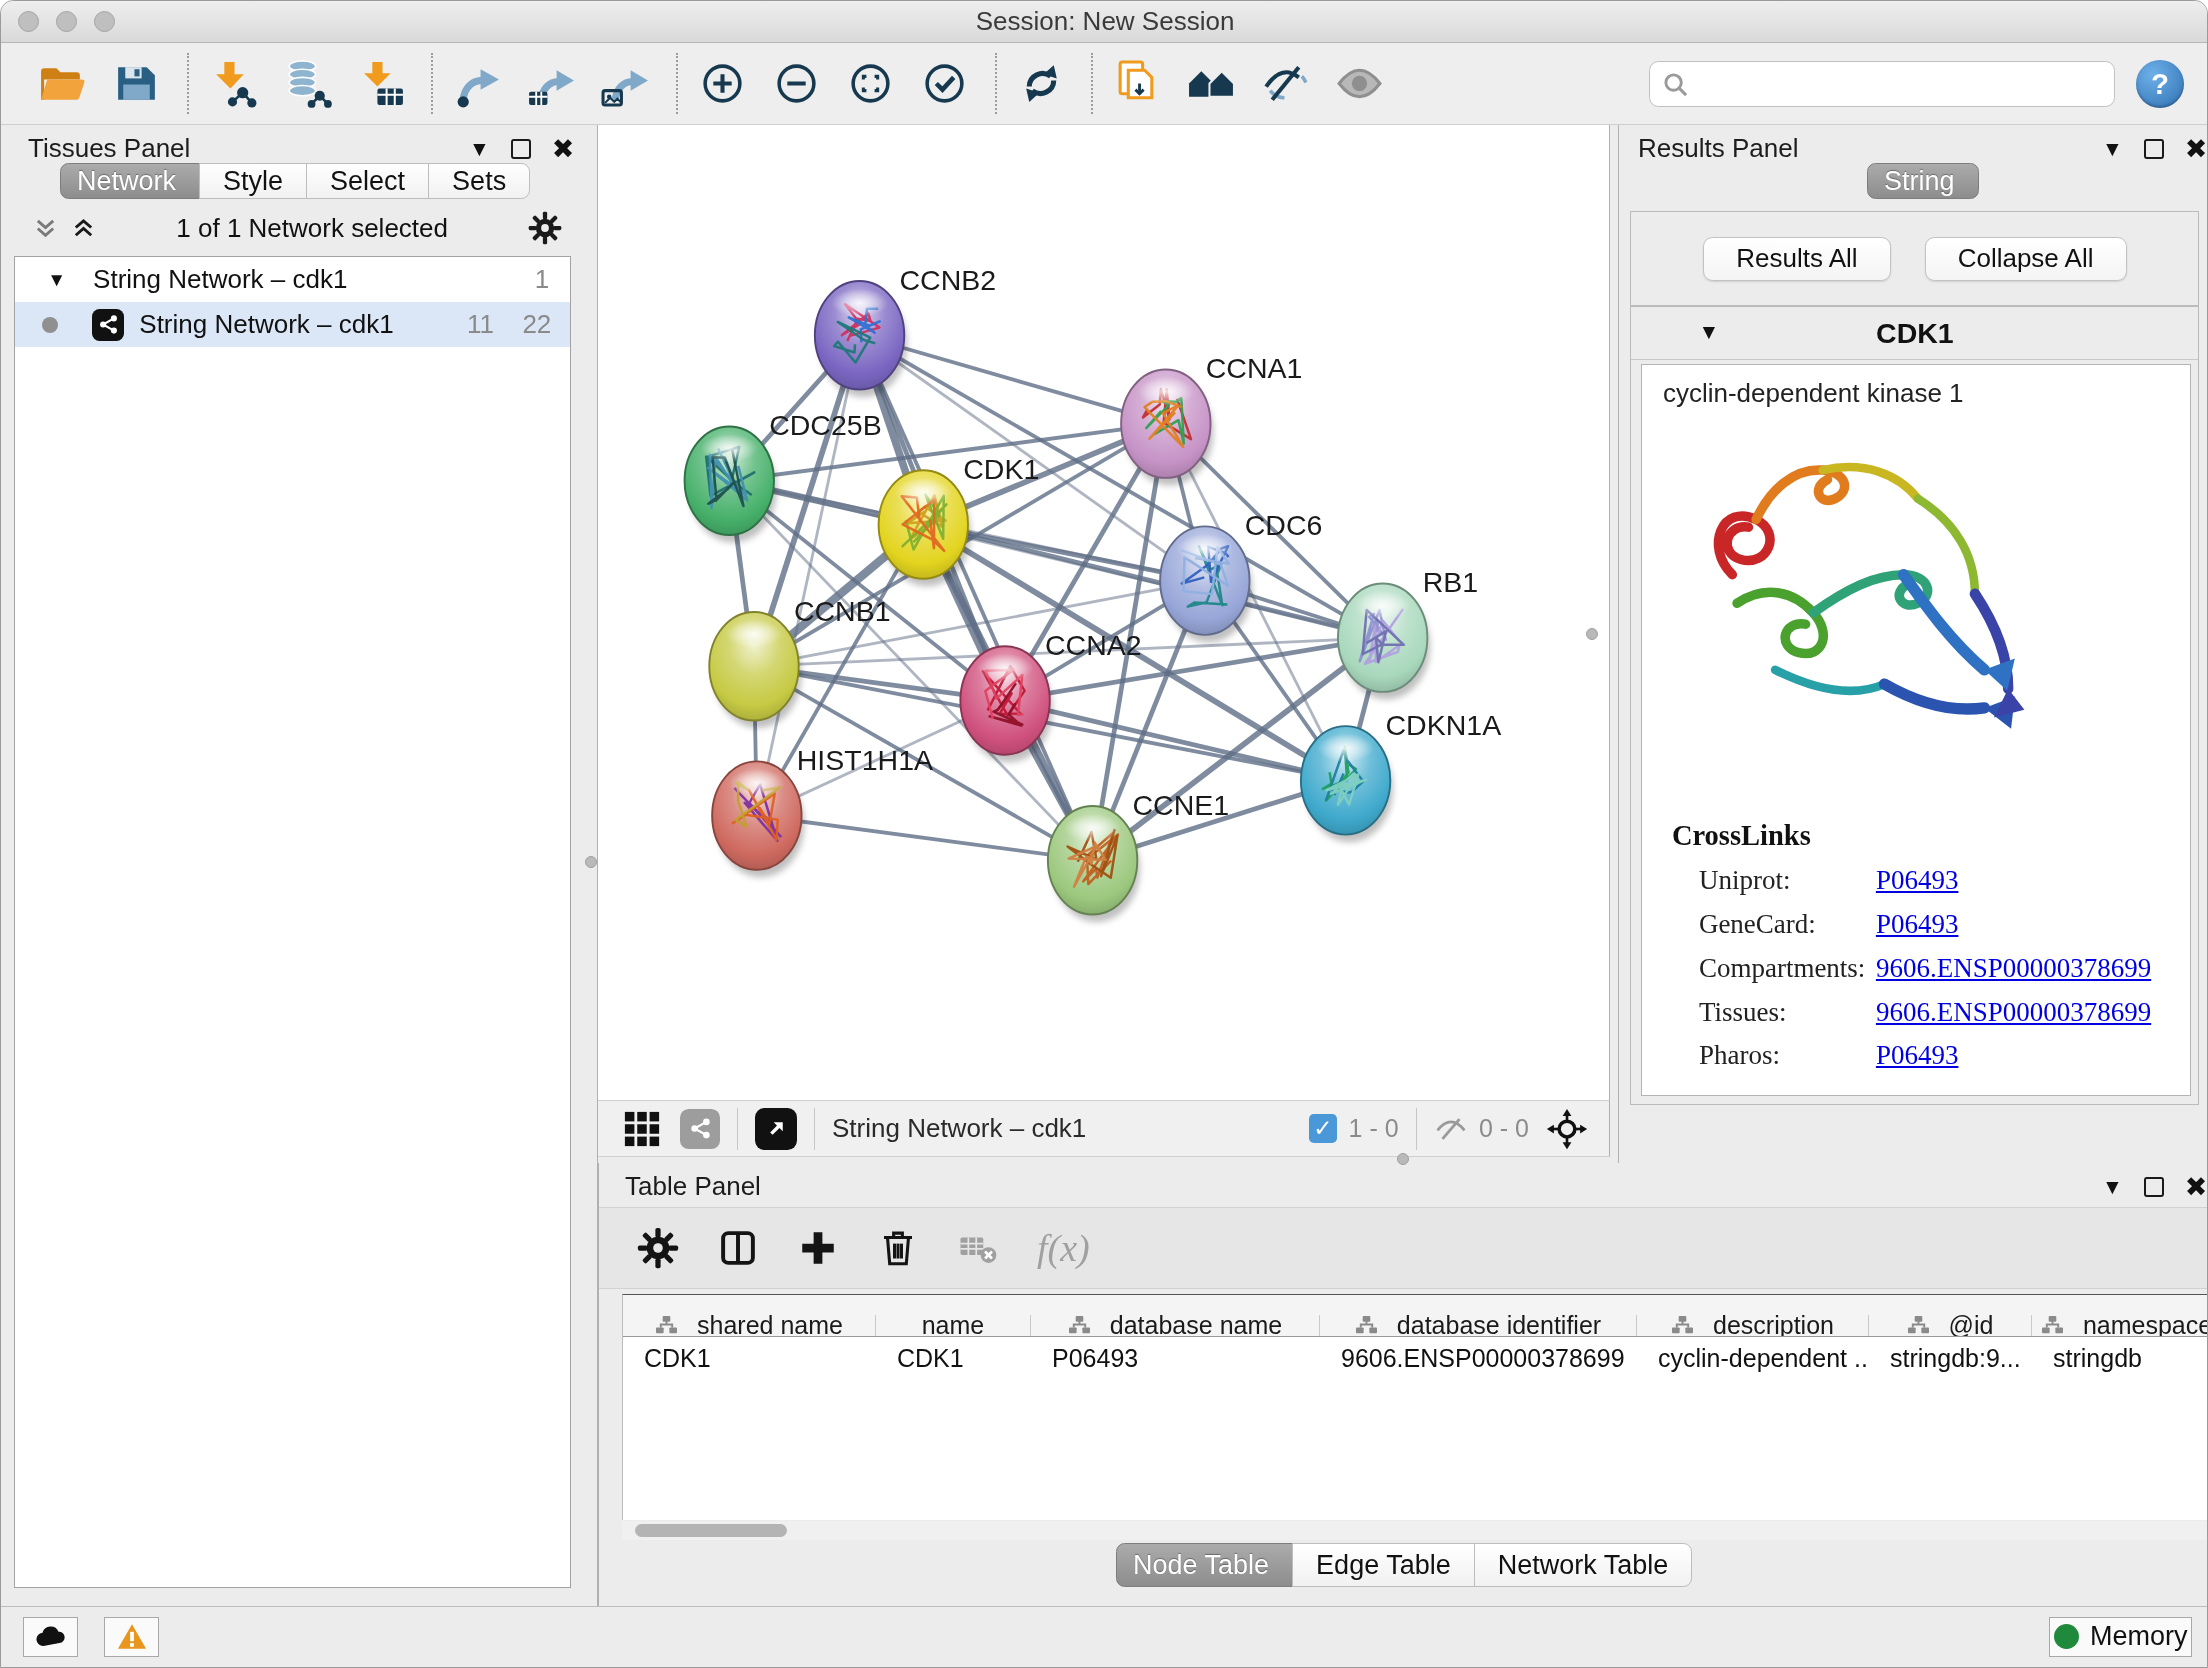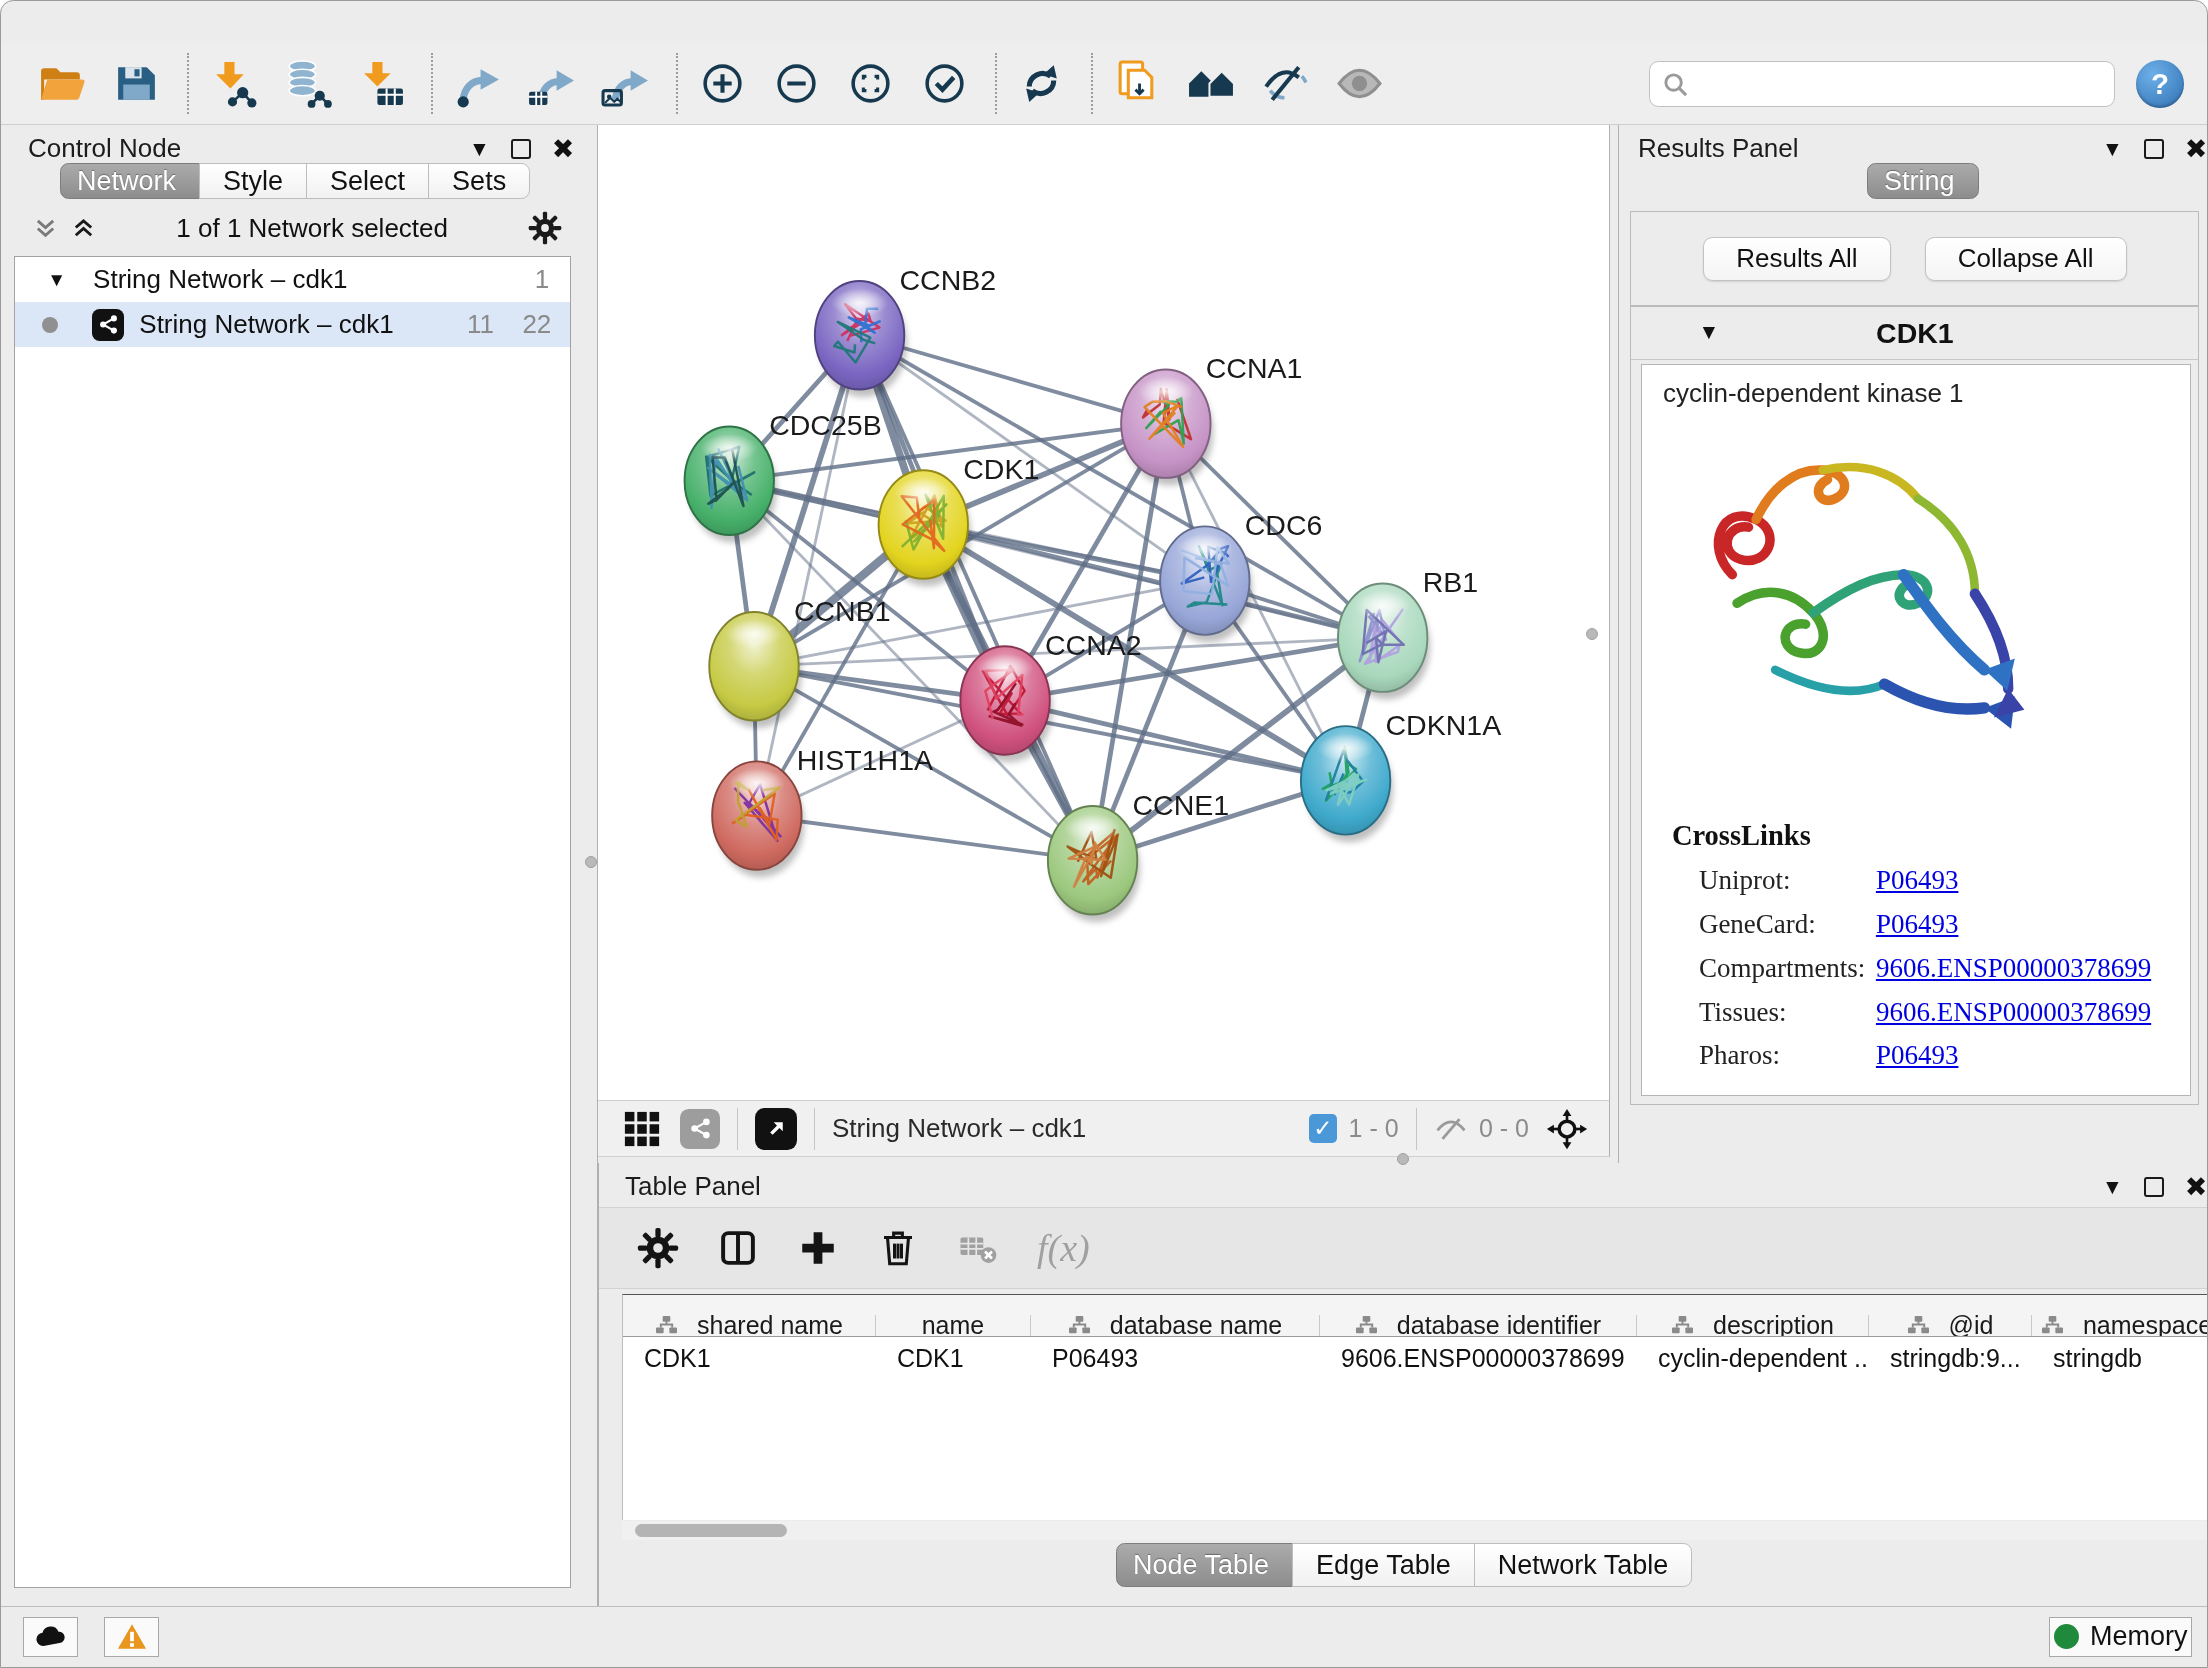--- a/index.html
+++ b/index.html
@@ -100,20 +100,26 @@
   #memory-dot { width:25px; height:25px; border-radius:50%; background:#1f8a3b; }
 
   .handle-dot { position:absolute; width:12.4px; height:12.4px; border-radius:50%; background:#b9b9b9; border:1px solid #a0a0a0; }
   svg text { font-family:"Liberation Sans","DejaVu Sans",sans-serif; }
 </style>
 </head>
 <body>
 
 <div id="win">
 
+  <div id="titlebar" class="abs">
+    <span class="light"></span>
+    <span class="light"></span>
+    <span class="light"></span>
+    <div id="title-text">Session: New Session</div>
+  </div>
 
   <div id="toolbar" class="abs">
     <div class="tbtn">
         <svg width="49" height="49" viewBox="0 0 48 48">
           <path d="M3 12c0-2 1-3 3-3h12l4 4h16c2 0 3 1 3 3v4H6z" fill="#cf8014"></path>
           <path d="M3 40V12h3v28z" fill="#cf8014"></path>
           <path d="M9 20h34c2 0 3 1.2 2.4 3l-5 15c-.5 1.5-1.6 2-3 2H3z" fill="#f2a33c"></path>
         </svg>
       </div>
     <div class="tbtn">
@@ -277,21 +283,21 @@
           <line x1="18" y1="18" x2="25" y2="25" stroke="#9a9a9a" stroke-width="3"></line>
         </svg>
       <input id="search-input" type="text" placeholder="" style="">
     </div>
     <div id="help-btn">
         <span>?</span>
       </div>
   </div>
 
   <div id="control-panel" class="abs">
-    <div class="abs" style="left:27px; top:7.6px;"><span class="panel-title">Control Node</span></div>
+    <div class="abs" style="left:27px; top:7.6px;"><span class="panel-title">Tissues Panel</span></div>
     <div class="abs ph-icons" style="left:468px; top:7.6px;">
       <span class="tri">▼</span>
       <span class="float-sq"></span>
       <span class="close-x">✖</span>
     </div>
     <div class="abs seg" style="left:60px; top:38px;">
       <div class="tab sel">
           <span>Network</span>
         </div>
       <div class="tab">

